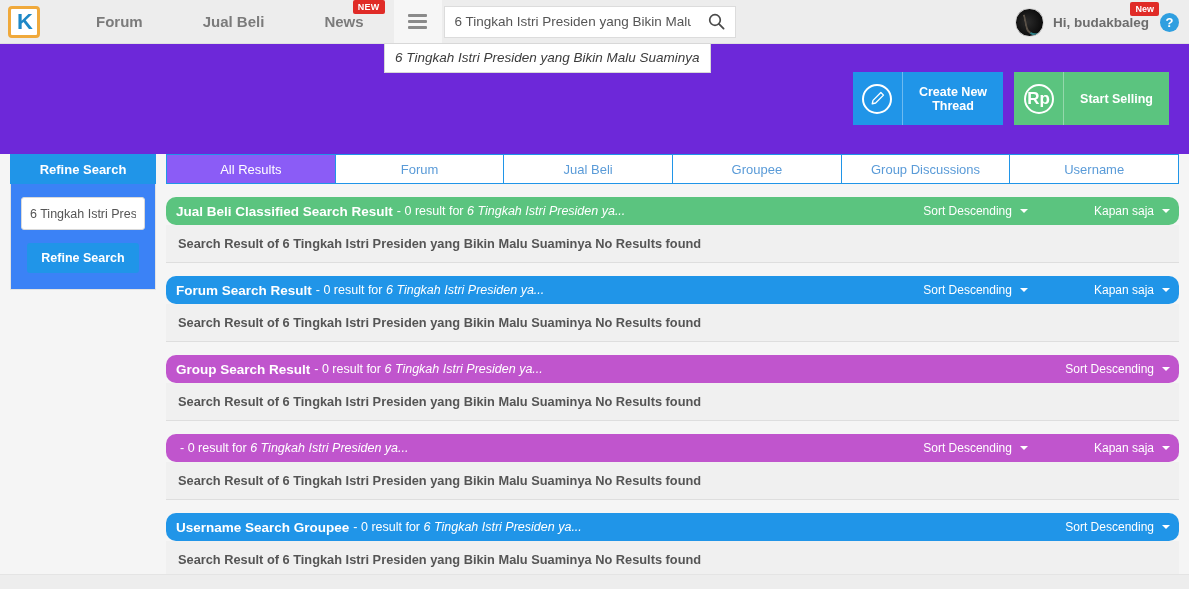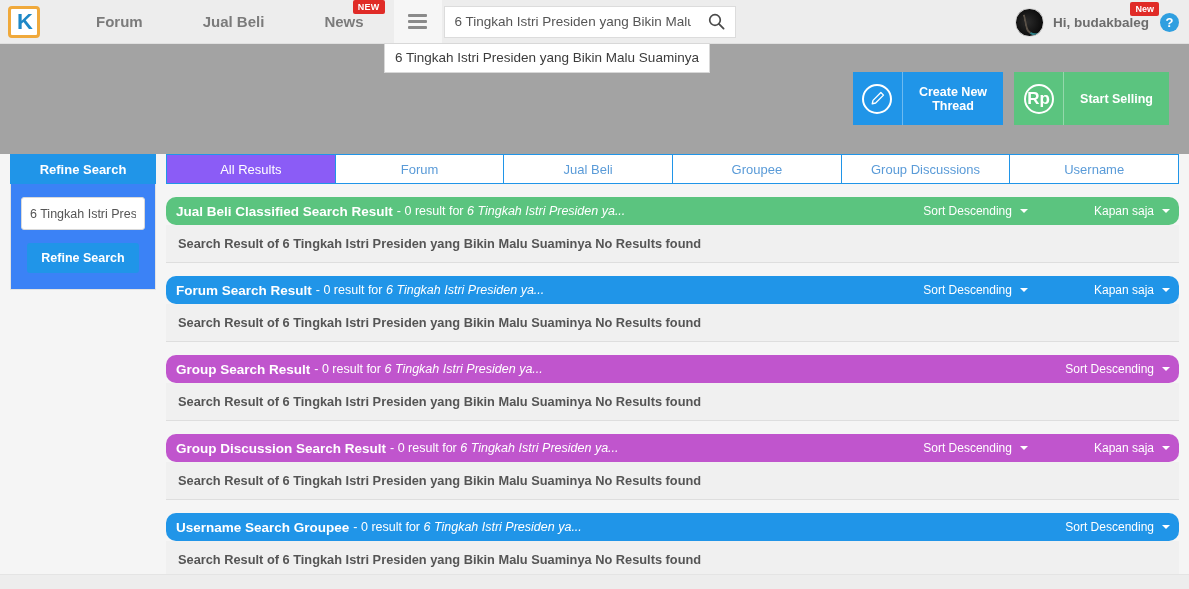--- a/index.html
+++ b/index.html
@@ -77,20 +77,21 @@
   }
   .suggest {
     position: absolute;
     left: 384px; top: 43px;
     background: #ffffff;
     border: 1px solid #d8d8d8;
     padding: 6px 10px 7px 10px;
     font-size: 13.5px; color: #3c3c3c;
     z-index: 30; white-space: nowrap;
     cursor: pointer;
+    font-style: italic;
   }
   .user-area {
     position: absolute; right: 10px; top: 0;
     height: 44px; display: flex; align-items: center;
   }
   .avatar {
     width: 29px; height: 29px; border-radius: 50%;
     background: radial-gradient(circle at 42% 48%, #2b2b2b 0%, #111 58%, #000 100%);
     border: 1px solid #d5d5d5;
     position: relative; overflow: hidden;
@@ -119,21 +120,21 @@
     width: 19px; height: 19px; border-radius: 50%;
     background: #2f9fe0; color: #fff;
     font-size: 13px; font-weight: bold;
     display: flex; align-items: center; justify-content: center;
     cursor: pointer;
   }
 
   
   .actionbar {
     height: 110px; position: relative;
-    background: #a3a3a3;
+    background: #6d28d9;
   }
   .action-btns {
     position: absolute; right: 20px; top: 28px;
     display: flex;
   }
   .abtn {
     display: flex; align-items: center;
     height: 53px; cursor: pointer;
   }
   .abtn.blue { background: #2095e8; }
@@ -392,21 +393,20 @@
               <span>Sort Descending</span>
               <i class="caret"></i>
             </div>
         </div>
       </div>
       <div class="rbody">Search Result of 6 Tingkah Istri Presiden yang Bikin Malu Suaminya No Results found</div>
     </div>
 
     <div class="result-block">
       <div class="rhead purple">
-        <span class="rtitle">Group Discussion Search Result</span>
         <span class="rsub"><span>- 0 result for </span><em>6 Tingkah Istri Presiden ya...</em></span>
         <div class="rtools">
           <div class="rtool">
               <span>Sort Descending</span>
               <i class="caret"></i>
             </div>
           <div class="rtool">
               <span>Kapan saja</span>
               <i class="caret"></i>
             </div>

